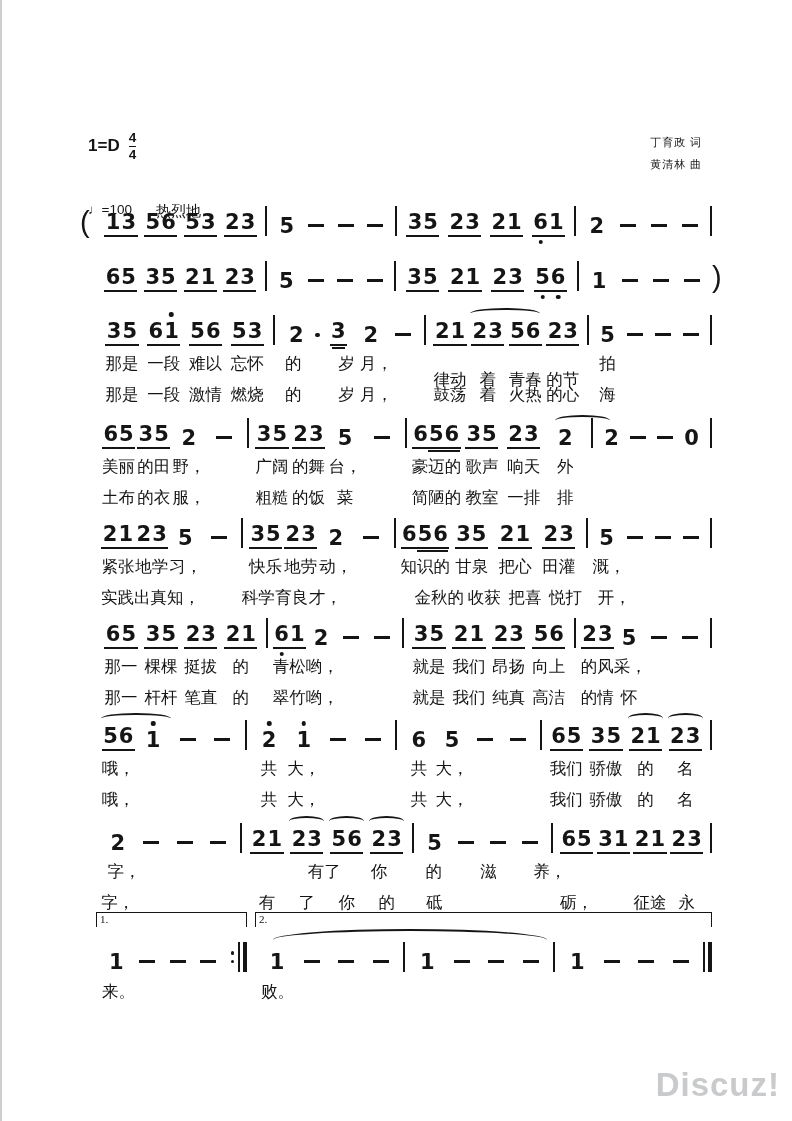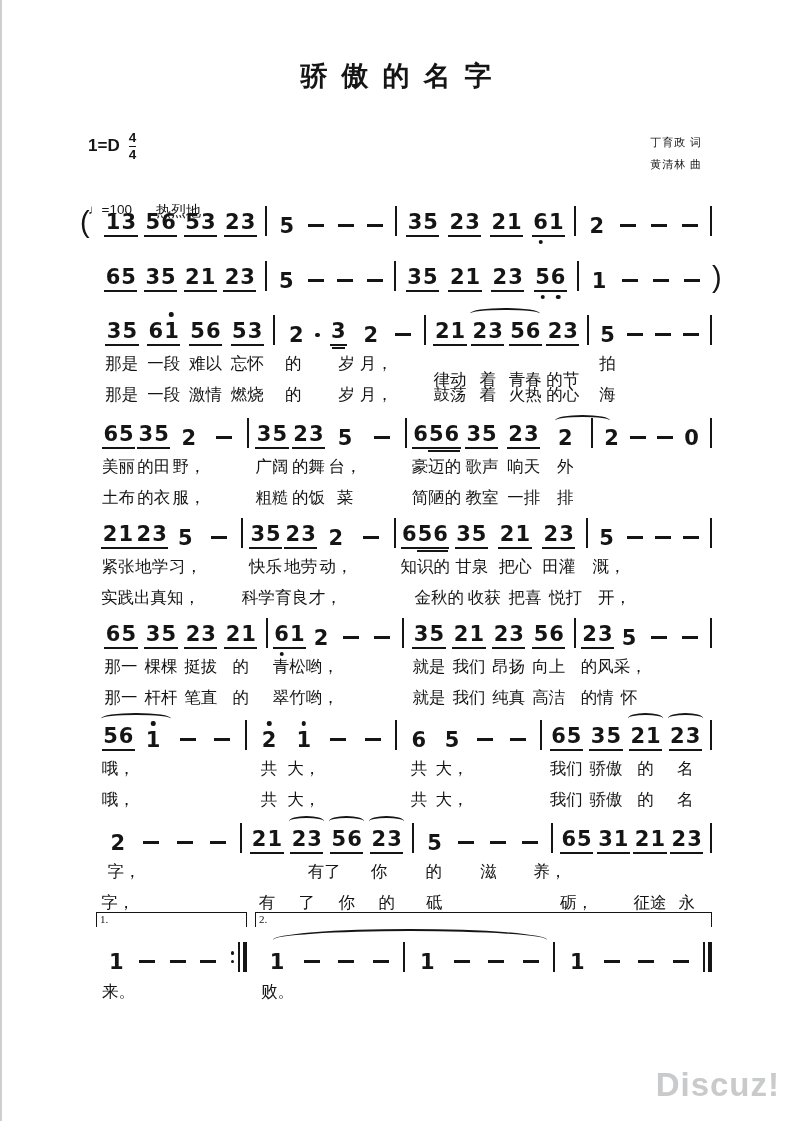--- a/index.html
+++ b/index.html
@@ -38,21 +38,21 @@
   .lo::after{content:'';position:absolute;bottom:-11px;left:50%;transform:translateX(-50%);
       width:4.5px;height:4.5px;border-radius:50%;background:#151515;}
   .dash{width:16px;height:3.5px;background:#151515;margin-bottom:10px;display:inline-block;}
   .augdot{width:4.5px;height:4.5px;border-radius:50%;background:#151515;margin-bottom:9px;display:inline-block;}
   .arc{position:absolute;top:-12px;left:-1px;right:-1px;height:9px;
        border-top:2px solid #151515;border-radius:100% 100% 0 0;}
   .arc.w{right:-36px;}
   .paren{font-size:29px;font-weight:400;line-height:30px;flex:none;}
   .pfx{width:16px;margin-left:-16px;}
   .sfx{width:14px;margin-right:-14px;}
-  .lyr{display:flex;margin-top:7px;height:24px;justify-content:flex-end;}
+  .lyr{display:flex;margin-top:7px;height:24px;}
   .lmeas{display:flex;flex-basis:0;min-width:0;padding:0 5px;}
   .syl{flex:1;text-align:center;white-space:nowrap;font-size:16.5px;
        font-family:"Liberation Serif",serif;}
 
   .vrow{display:flex;}
   .vblock{position:relative;}
   .vb1{width:24.5%;}
   .vb2{flex:1;margin-left:8px;}
   .vbracket{height:14px;border:1.6px solid #151515;border-bottom:none;position:relative;margin-bottom:12px;}
   .vlabel{position:absolute;left:3px;top:0;font-size:11px;font-family:"Liberation Serif",serif;}
@@ -68,21 +68,20 @@
 
   .watermark{position:absolute;right:12px;top:1066px;font-size:33px;font-weight:700;
              color:#c9cacb;letter-spacing:1px;font-family:"Liberation Sans",sans-serif;}
 </style>
 </head>
 <body>
 
 <div class="sheet">
   <div class="edge"></div>
 
-  <h1 class="title">骄傲的名字</h1>
 
   <div class="keyrow">
     <span>1=D</span>
     <span class="frac">
       <span class="n">4</span>
       <span class="d">4</span>
     </span>
   </div>
 
   <div class="credits">

